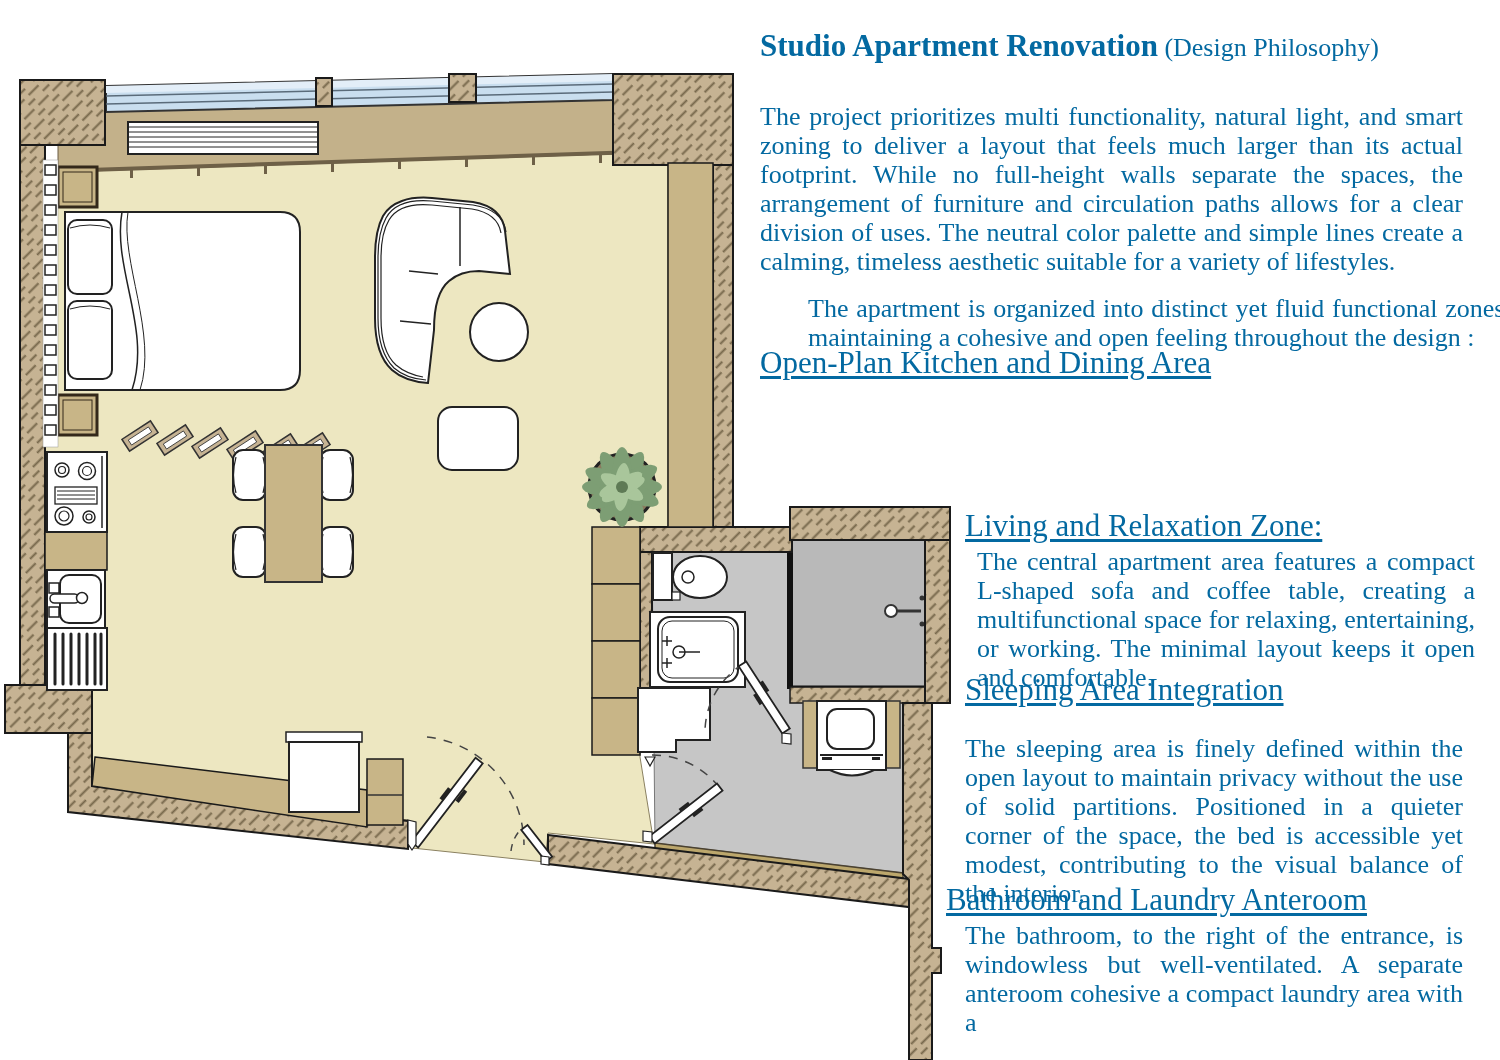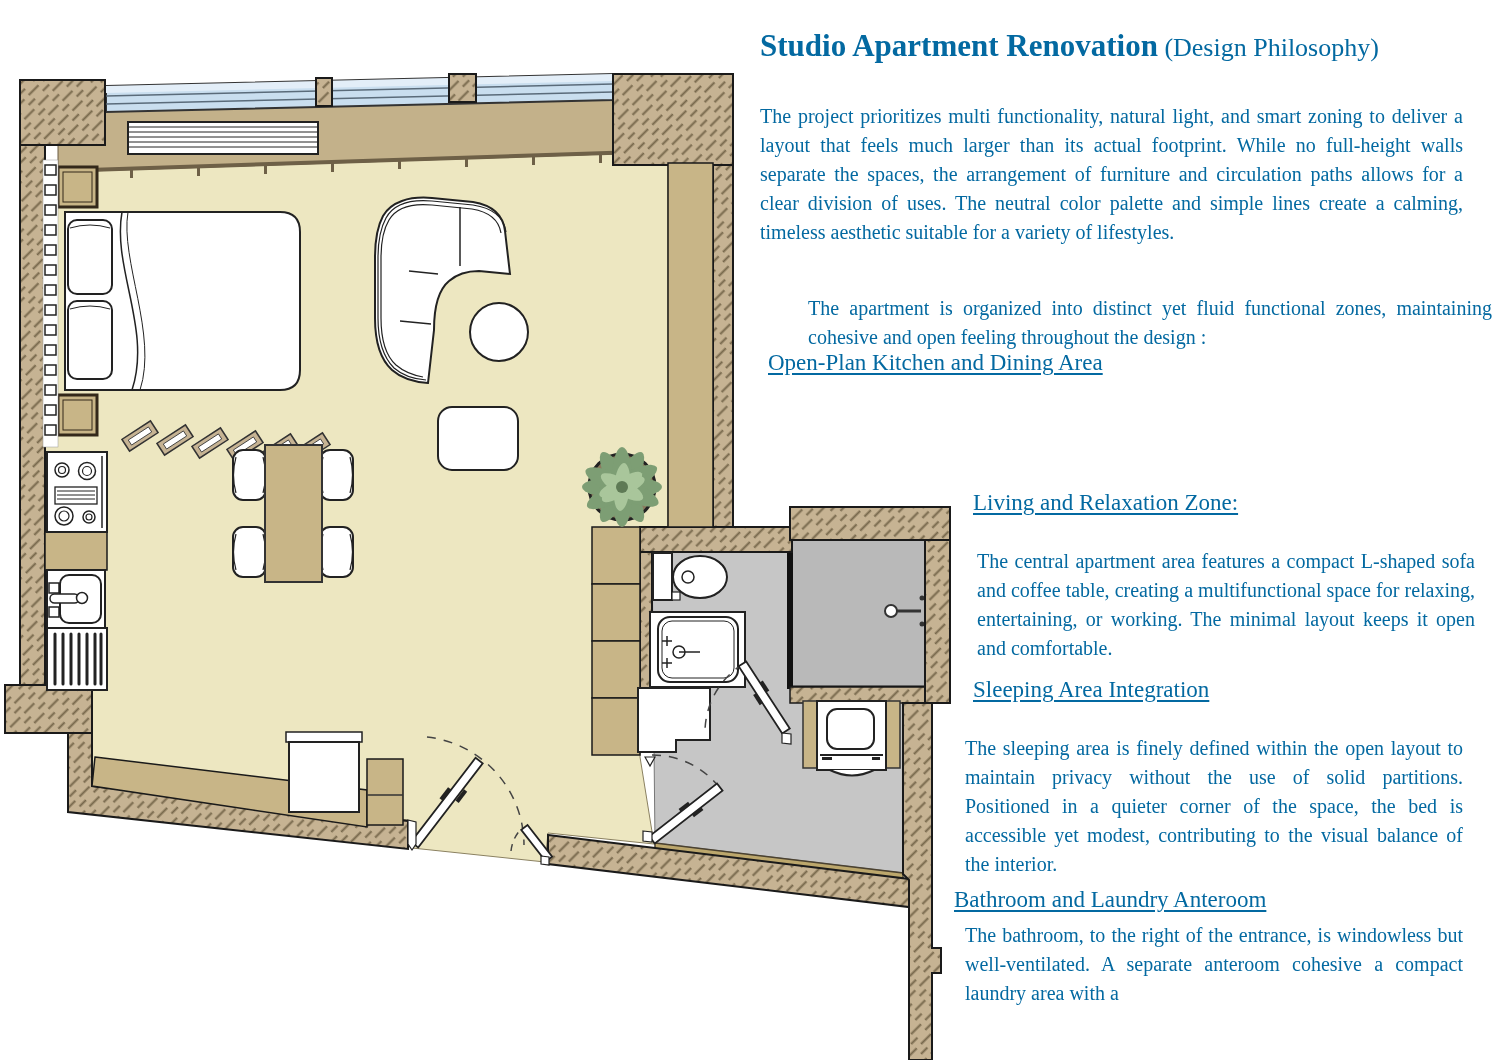--- a/index.html
+++ b/index.html
@@ -1,33 +1,33 @@
 <!DOCTYPE html>
 <html style="--wall_fill: #C6B393; --wall_hatch: #77684C; --floor: #EDE7C1; --window_glass: #C9DEEF; --window_glass2: #E3EEF8; --sill: #C3B18A; --sill_edge: #6E6047; --cabinet: #C8B587; --bathroom_floor: #C6C6C6; --shower_floor: #B9B9B9; --threshold: #BCA76C; --plant_leaf: #7D9E74; --plant_leaf_light: #A9C69B; --plant_pot: #8A7A5E; --outline: #1A1A1A;"><head>
 <meta charset="utf-8">
 <style>
   html,body{margin:0;padding:0;background:#fff;}
   .screen{position:relative;width:1500px;height:1060px;overflow:hidden;background:#fff;
           font-family:Liberation Serif, serif;color:#0369a1;}
   .plan-svg{position:absolute;left:0;top:0;}
-  .txt{position:absolute;text-align:justify;text-align-last:left;font-size:20px;line-height:29px;}
+  .txt{position:absolute;text-align:justify;text-align-last:left;font-size:26px;line-height:29px;}
   .title{position:absolute;left:760px;top:28px;width:720px;white-space:nowrap;}
   .title .main{font-weight:bold;font-size:31px;}
   .title .sub{font-size:26px;}
   .p1{left:760px;top:102px;width:703px;}
   .p2{left:760px;top:294px;width:703px;margin-left:48px;}
   .h1{left:760px;top:348px;width:703px;text-decoration:underline;text-underline-offset:3px;}
   .p3{left:760px;top:379px;width:703px;}
-  .h2{left:965px;top:488px;width:498px;text-decoration:underline;text-underline-offset:3px;}
+  .h2{left:965px;top:511px;width:498px;text-decoration:underline;text-underline-offset:3px;}
   .p4{left:965px;top:547px;width:498px;margin-left:12px;}
   .h3{left:965px;top:675px;width:498px;text-decoration:underline;text-underline-offset:3px;}
   .p5{left:965px;top:734px;width:498px;}
   .h4{left:946px;top:885px;width:498px;text-decoration:underline;text-underline-offset:3px;}
   .p6{left:965px;top:921px;width:498px;}
-  .heading{font-size:23px;margin-left:8px;}
+  .heading{font-size:31px;}
 </style>
 </head>
 <body>
 
 <div class="screen">
 
 <svg class="plan-svg" width="1500" height="1060" viewBox="0 0 1500 1060">
   <defs>
     <pattern id="hatch" width="20" height="14" patternUnits="userSpaceOnUse" patternTransform="rotate(-45)">
       <rect width="20" height="14" style="fill:var(--wall_fill)"></rect>

